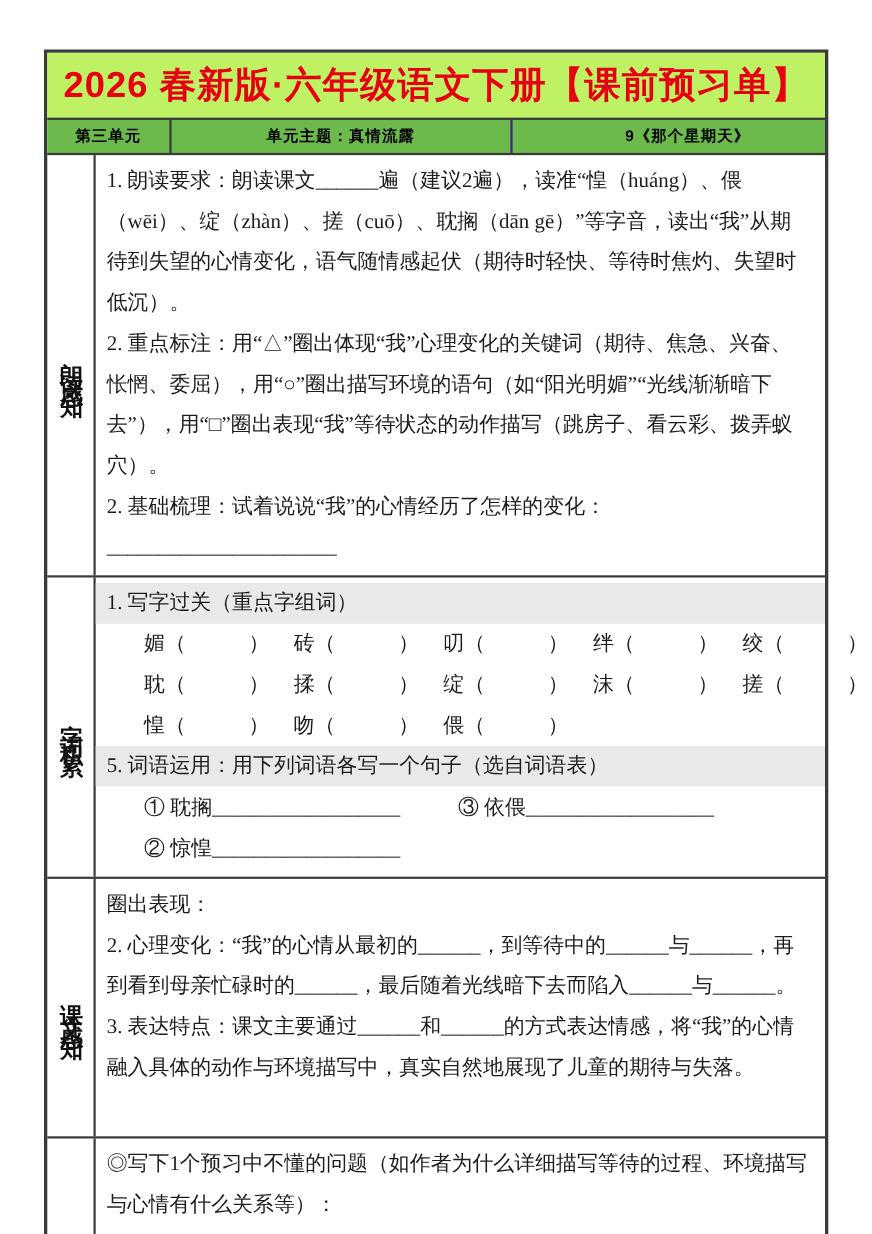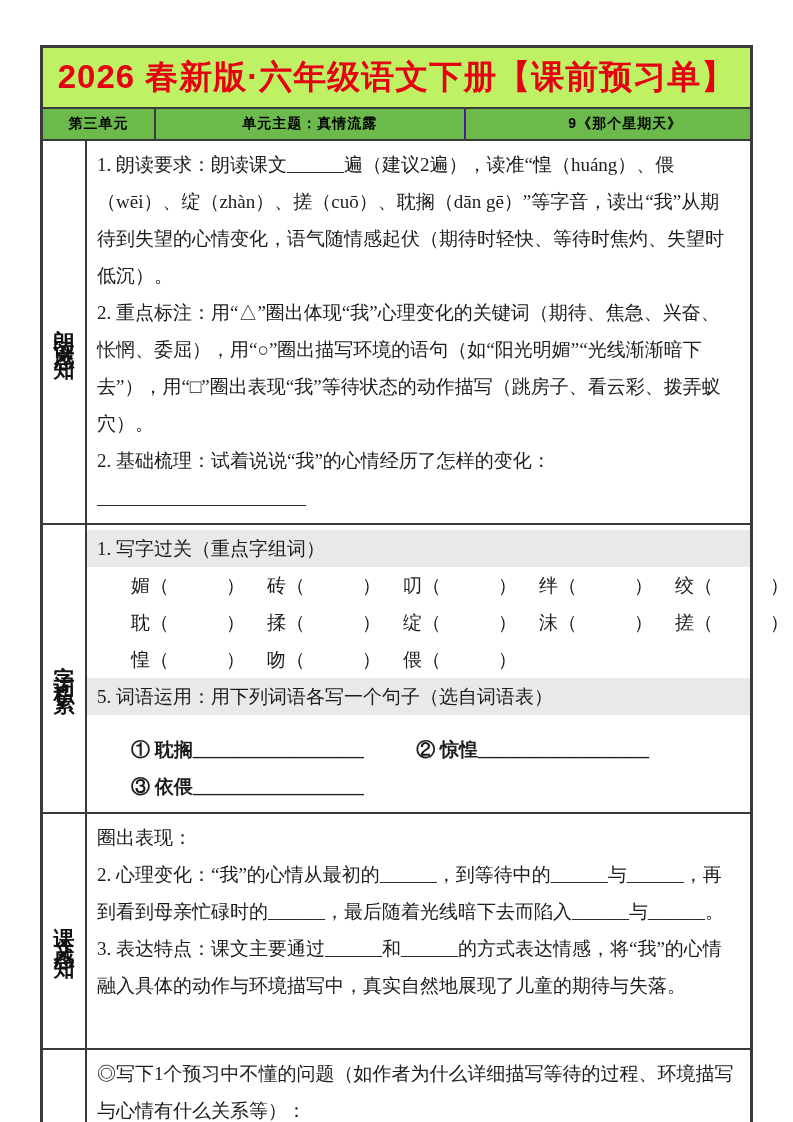--- a/index.html
+++ b/index.html
@@ -110,22 +110,21 @@
     gap: 10px;
   }
   .word-row .wi {
     flex: 0 0 126px;
     white-space: nowrap;
   }
   
   .sent-grid {
     display: grid;
     grid-template-columns: 47% 53%;
-    padding: 16px 12px 0 44px;
-    font-weight: bold;
+    padding: 1px 12px 0 44px;
   }
   .sent-grid .si { white-space: nowrap; }
 </style>
 </head>
 <body>
 
 <div class="page">
   <div class="sheet">
 
     <div class="title-row">
@@ -170,22 +169,22 @@
           <span class="wi">搓（　　　）</span>
         </div>
         <div class="word-row">
           <span class="wi">惶（　　　）</span>
           <span class="wi">吻（　　　）</span>
           <span class="wi">偎（　　　）</span>
         </div>
         <p class="hl">5. 词语运用：用下列词语各写一个句子（选自词语表）</p>
         <div class="sent-grid">
           <span class="si">① 耽搁__________________</span>
+          <span class="si">③ 依偎__________________</span>
           <span class="si">② 惊惶__________________</span>
-          <span class="si">③ 依偎__________________</span>
         </div>
       </div>
     </div>
 
     <div class="section s3">
       <div class="label-col">
         <div class="vlabel">课文感知</div>
       </div>
       <div class="content">
         <p>圈出表现：</p>

